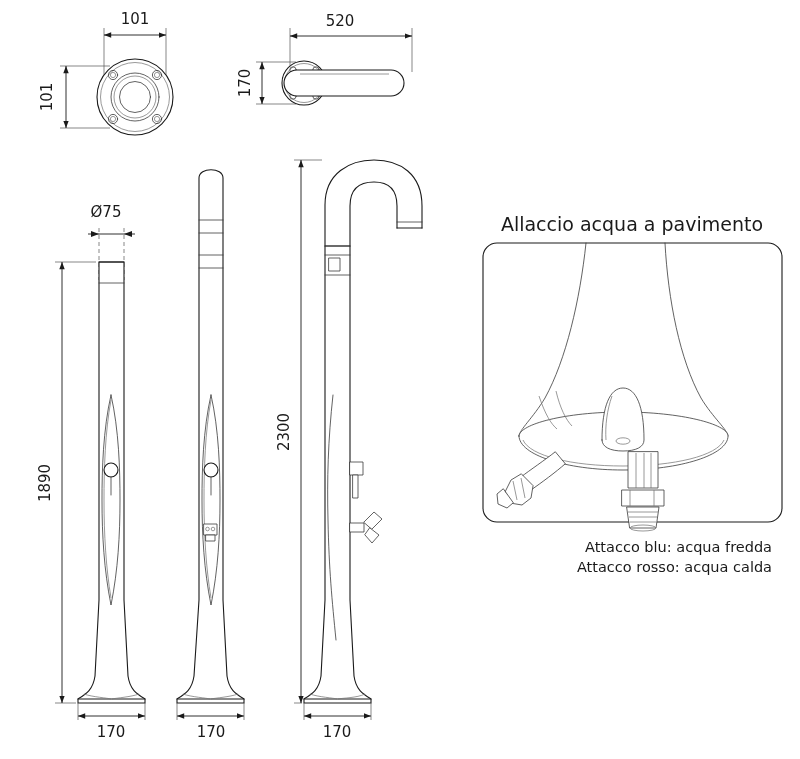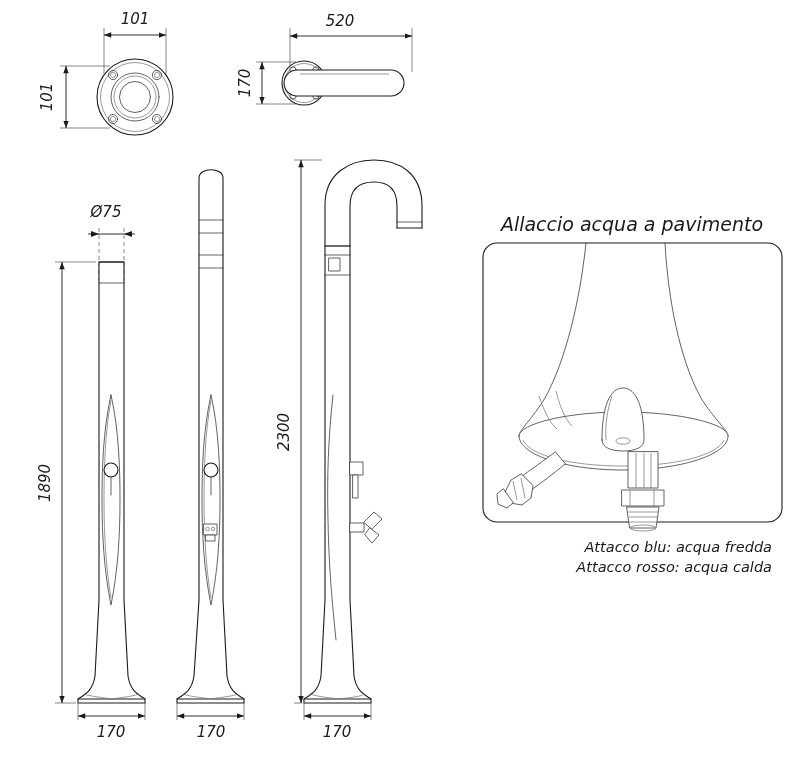--- a/index.html
+++ b/index.html
@@ -12,21 +12,20 @@
     height: 759px;
     font-family: "DejaVu Sans", "Liberation Sans", sans-serif;
     color: #1a1a1a;
     overflow: hidden;
   }
   #sheet {
     position: relative;
     width: 800px;
     height: 759px;
     background: #ffffff;
-    font-style: italic;
   }
   #sheet svg {
     position: absolute;
     top: 0;
     left: 0;
   }
   .dim-text {
     font-family: "DejaVu Sans", "Liberation Sans", sans-serif;
     font-size: 15px;
     fill: #1a1a1a;

